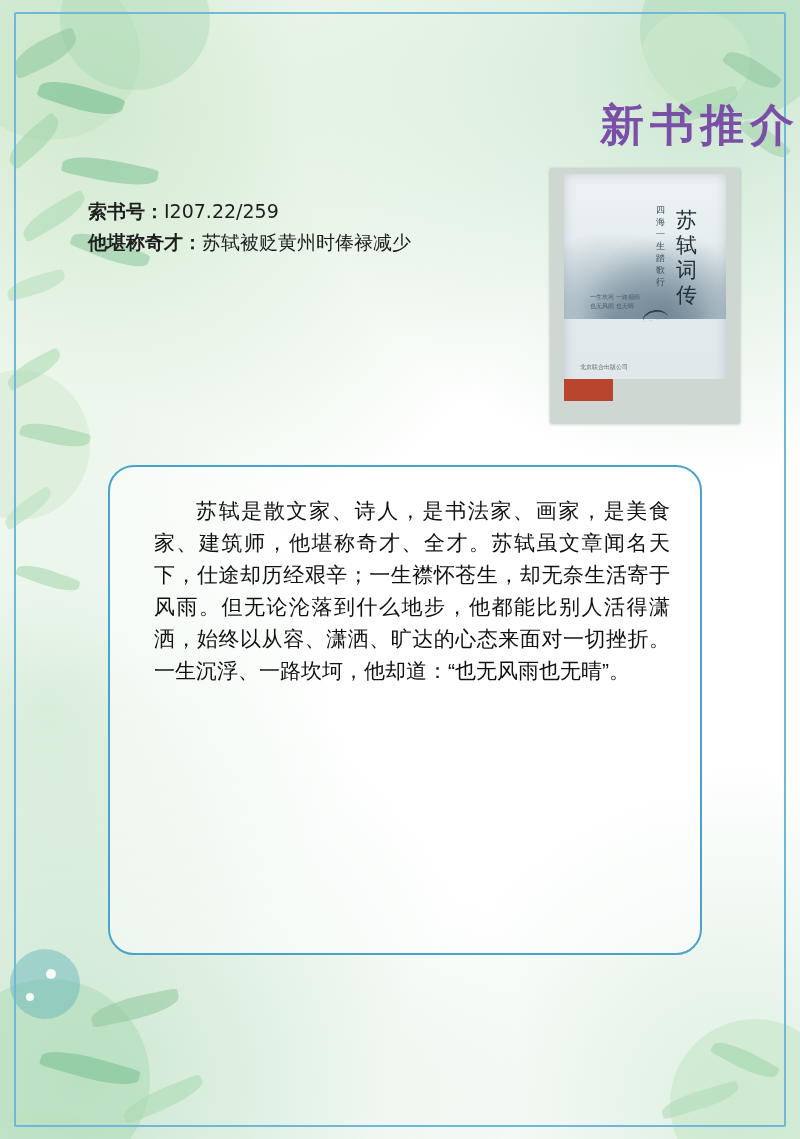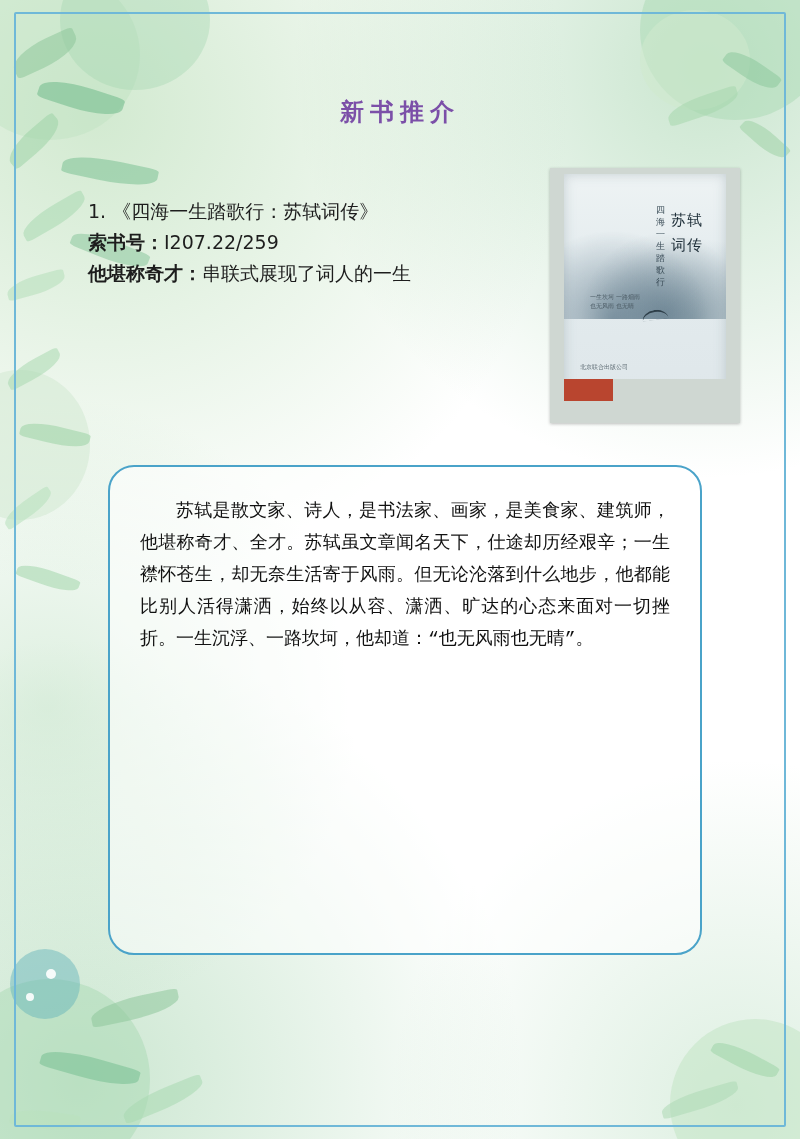--- a/index.html
+++ b/index.html
@@ -36,23 +36,23 @@
     position:absolute;
     border-radius:60% 10% 60% 10%;
     opacity:.55;
   }
   .blob{position:absolute;border-radius:50%;opacity:.45;}
 
   
   .title{
     position:absolute;
     top:96px;left:0;right:0;
-    text-align:center;
+    text-align:right;
     font-family:"DejaVu Serif","Liberation Serif",serif;
-    font-size:24px;
+    font-size:44px;
     font-weight:700;
     letter-spacing:6px;
     color:#7b4fa8;
   }
 
   
   .entry{
     position:absolute;
     left:88px;top:196px;width:400px;
     font-size:19px;
@@ -84,21 +84,21 @@
     background:
       radial-gradient(ellipse at 30% 100%, rgba(70,100,120,.55) 0%, rgba(70,100,120,0) 60%),
       radial-gradient(ellipse at 62% 95%, rgba(55,85,105,.45) 0%, rgba(55,85,105,0) 58%),
       radial-gradient(ellipse at 80% 100%, rgba(90,120,135,.40) 0%, rgba(90,120,135,0) 55%);
   }
   .cover-title{
     position:absolute;
     right:22px;top:34px;
     width:34px;
     font-family:"DejaVu Serif","Liberation Serif",serif;
-    font-size:15px;
+    font-size:21px;
     line-height:25px;
     color:#20303a;
     text-align:center;
     letter-spacing:1px;
   }
   .cover-sub{
     position:absolute;
     right:60px;top:30px;
     width:11px;
     font-size:9px;
@@ -134,23 +134,23 @@
   .card{
     position:absolute;
     left:108px;top:465px;
     width:594px;height:490px;
     border:2px solid #4aa3c9;
     border-radius:26px;
     box-sizing:border-box;
     background:rgba(255,255,255,0.55);
   }
   .card-body{
-    padding:28px 30px 20px 30px;
-    font-family:Liberation Mono, monospace;
-    font-size:18px;
+    padding:28px 30px 20px 44px;
+    font-family:Liberation Sans, sans-serif;
+    font-size:21px;
     line-height:32px;
     color:#111;
     text-align:justify;
   }
   .card-body p{margin:0;text-indent:2em;}
 </style>
 </head>
 <body>
 
 <div class="page">
@@ -199,28 +199,24 @@
     <div class="leaf" style="right:20px;bottom:70px;width:70px;height:18px;background:#9ed3a8;transform:rotate(28deg);"></div>
     <div class="leaf" style="right:60px;bottom:30px;width:80px;height:18px;background:#add9b4;transform:rotate(-16deg);"></div>
   </div>
 
   <div class="border-frame"></div>
 
   <div class="title">新书推介</div>
 
   <div class="entry">
     <div class="line">
-      <span>1.</span>
-      <span>《四海一生踏歌行：苏轼词传》</span>
+      <span class="label">索书号：</span><span>I207.22/259</span>
     </div>
     <div class="line">
-      <span class="label">索书号：</span><span>I207.22/259</span>
-    </div>
-    <div class="line">
-      <span class="label">他堪称奇才：</span><span>串联式展现了词人的一生</span>
+      <span class="label">他堪称奇才：</span><span>苏轼被贬黄州时俸禄减少</span>
     </div>
   </div>
 
   <div class="cover-wrap">
     <div class="cover-inner">
       <div class="cover-mountains"></div>
       <div class="cover-sub">四海一生踏歌行</div>
       <div class="cover-title">苏轼词传</div>
       <div class="cover-seal">一生坎坷 一路烟雨
 也无风雨 也无晴</div>

